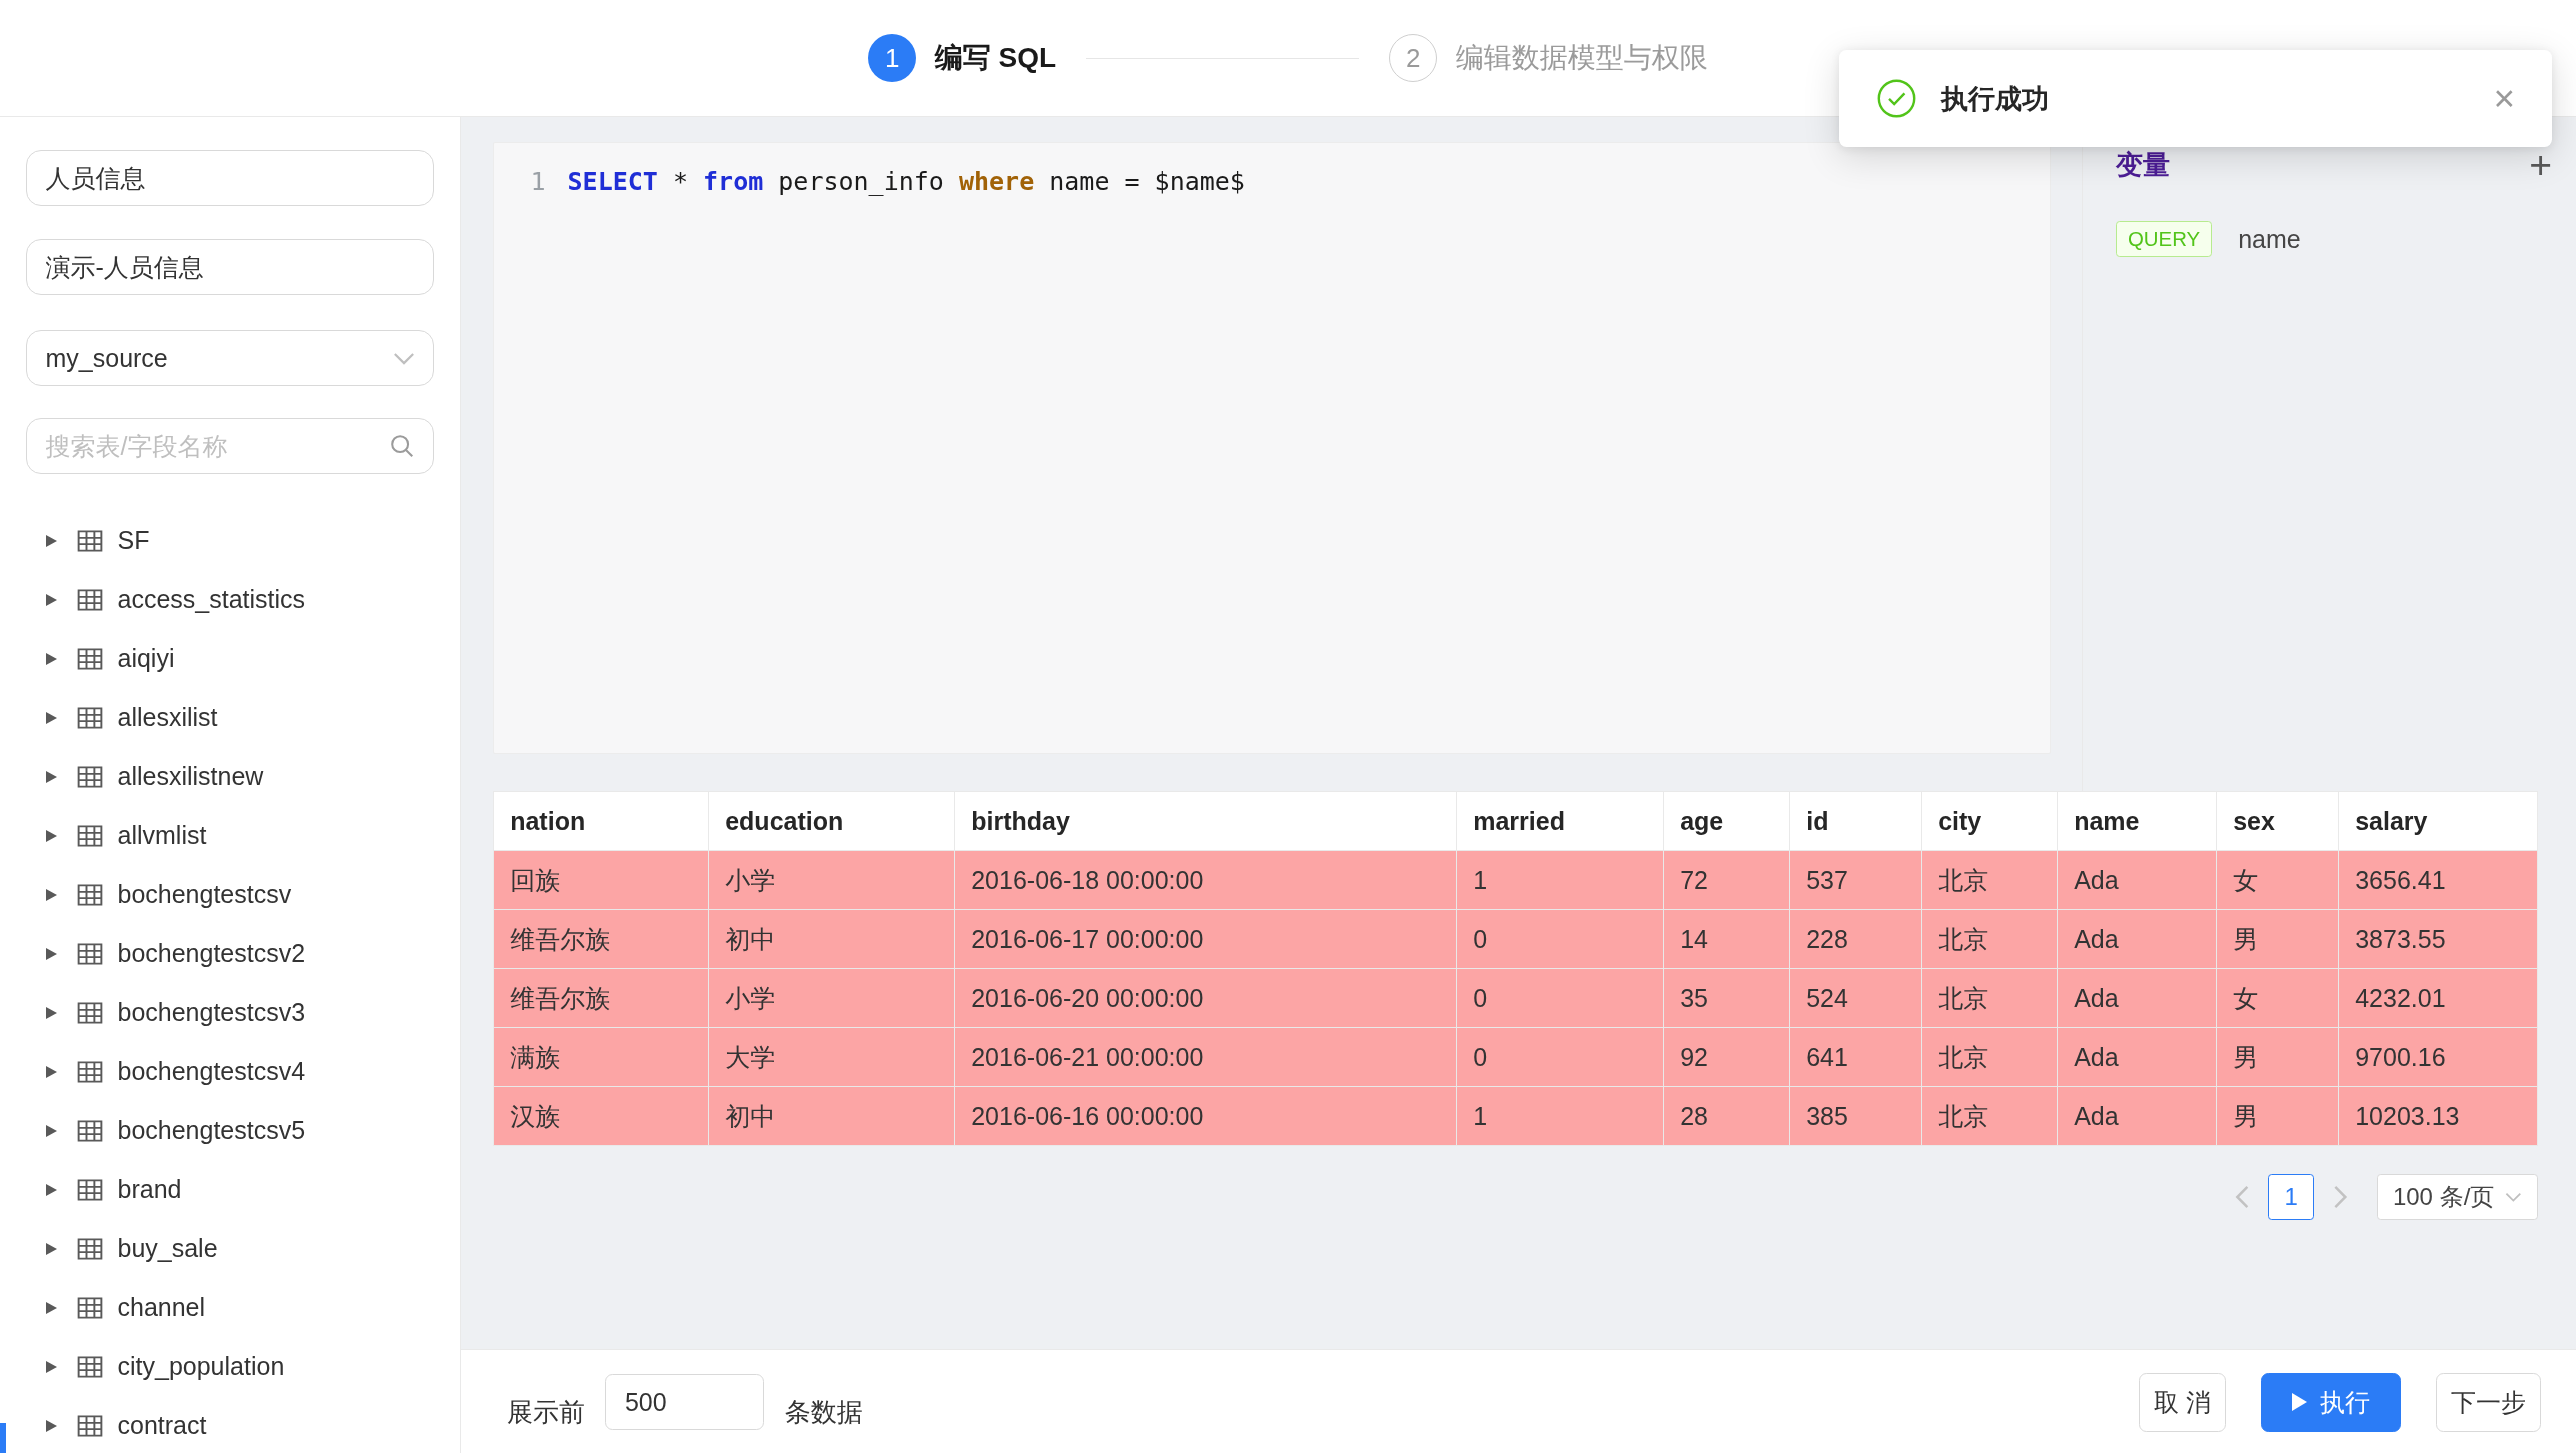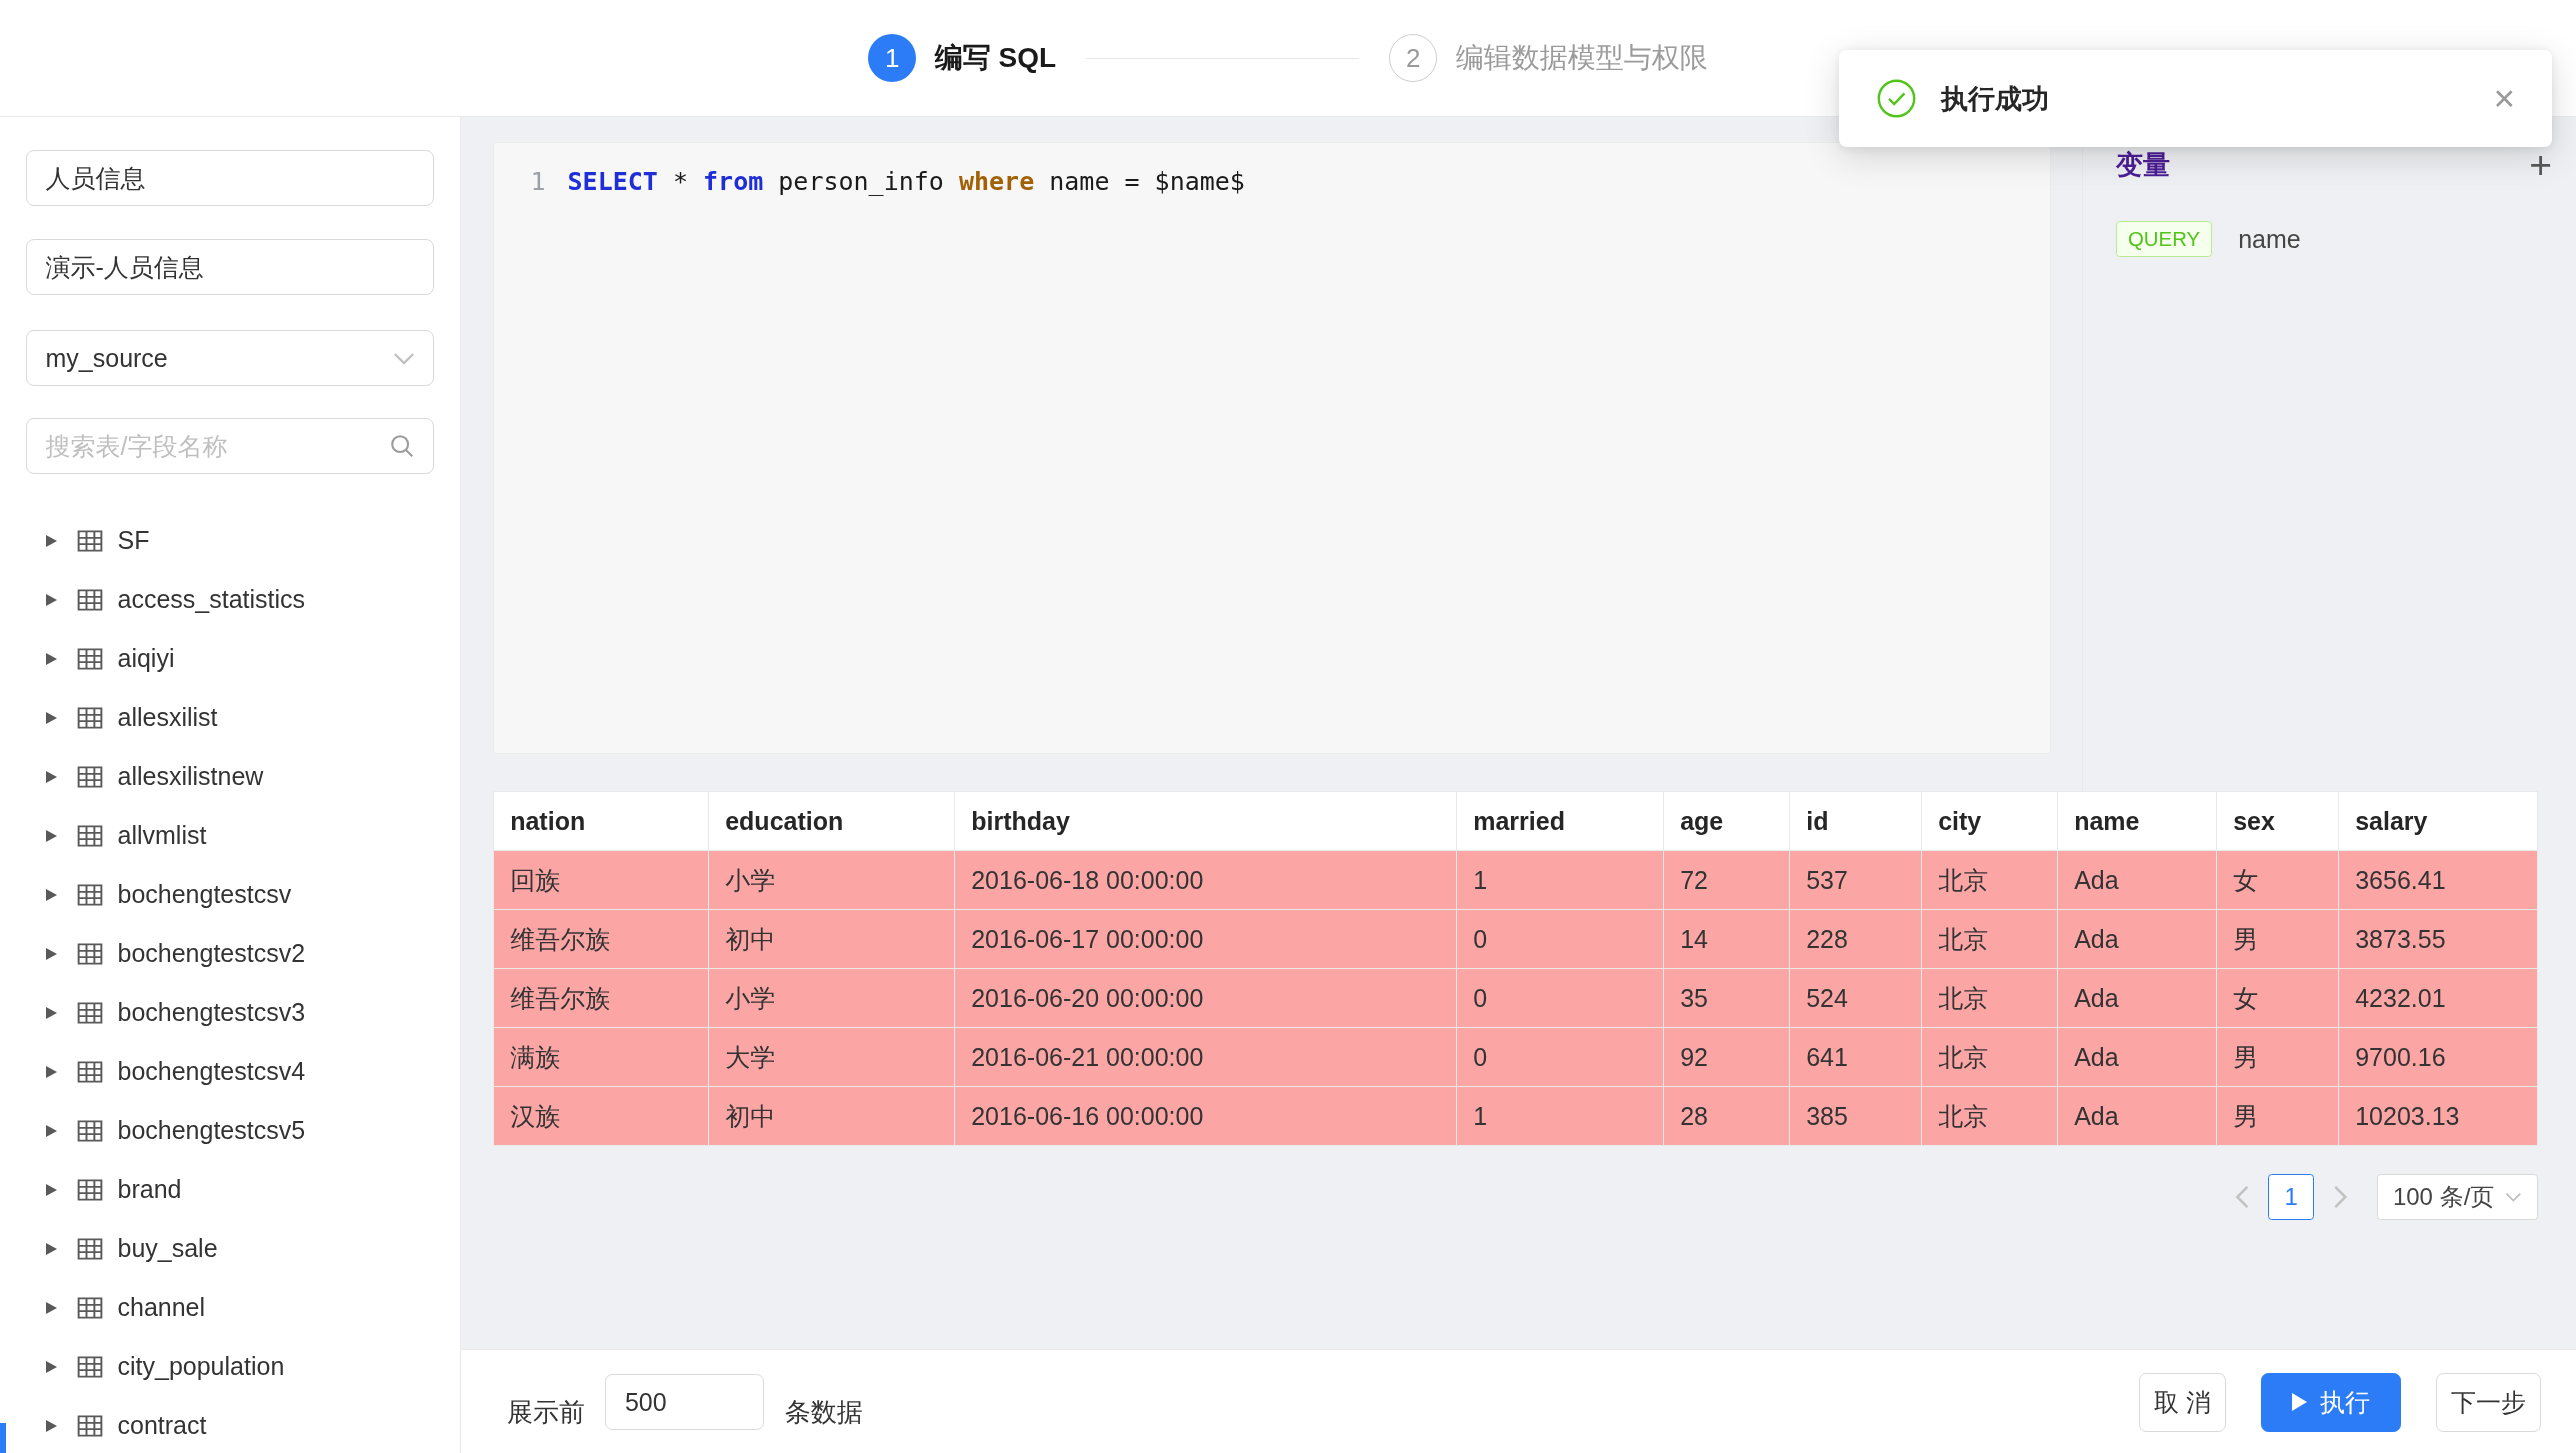--- a/index.html
+++ b/index.html
@@ -26,21 +26,21 @@
   .step-active .step-label { color:#1a1a1a; font-weight:700; }
   .step-wait .step-label { color:#9b9b9b; }
   .step-line { width:273px; height:0.9px; background:#e6e6e6; margin:0 30px; }
 
   
   .sidebar {
     position:absolute; top:117px; left:0; bottom:0; width:461px; background:#fff;
     border-right:0.9px solid #e9e9e9; padding:33px 26px 0 26px; overflow:hidden;
   }
   .field {
-    width:100%; height:56px; border:0.9px solid #d9d9d9; border-radius:8px; background:#fff;
+    width:100%; height:56px; border:0.9px solid #d9d9d9; border-radius:15px; background:#fff;
     font-size:25px; color:#333; padding:0 18.5px; display:flex; align-items:center;
     font-family:"Liberation Sans","DejaVu Sans",sans-serif;
   }
   input.field { outline:none; }
   input.field::placeholder { color:#bfbfbf; }
   .mt36 { margin-top:33px; } .mt38 { margin-top:35px;text-align:center; }
   .select-field { justify-content:space-between; cursor:pointer; }
   .search-wrap { position:relative; margin-top:32px; }
   .search-wrap input { padding-right:59px; }
   .search-icon { position:absolute; right:18.5px; top:14px; }

